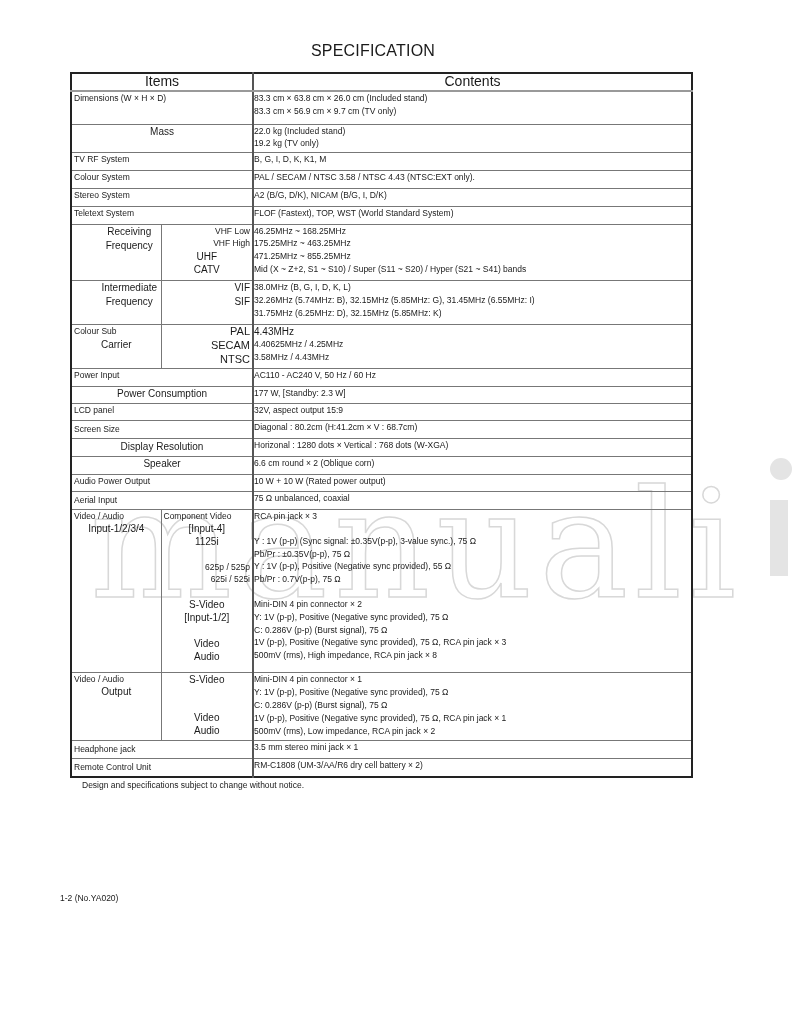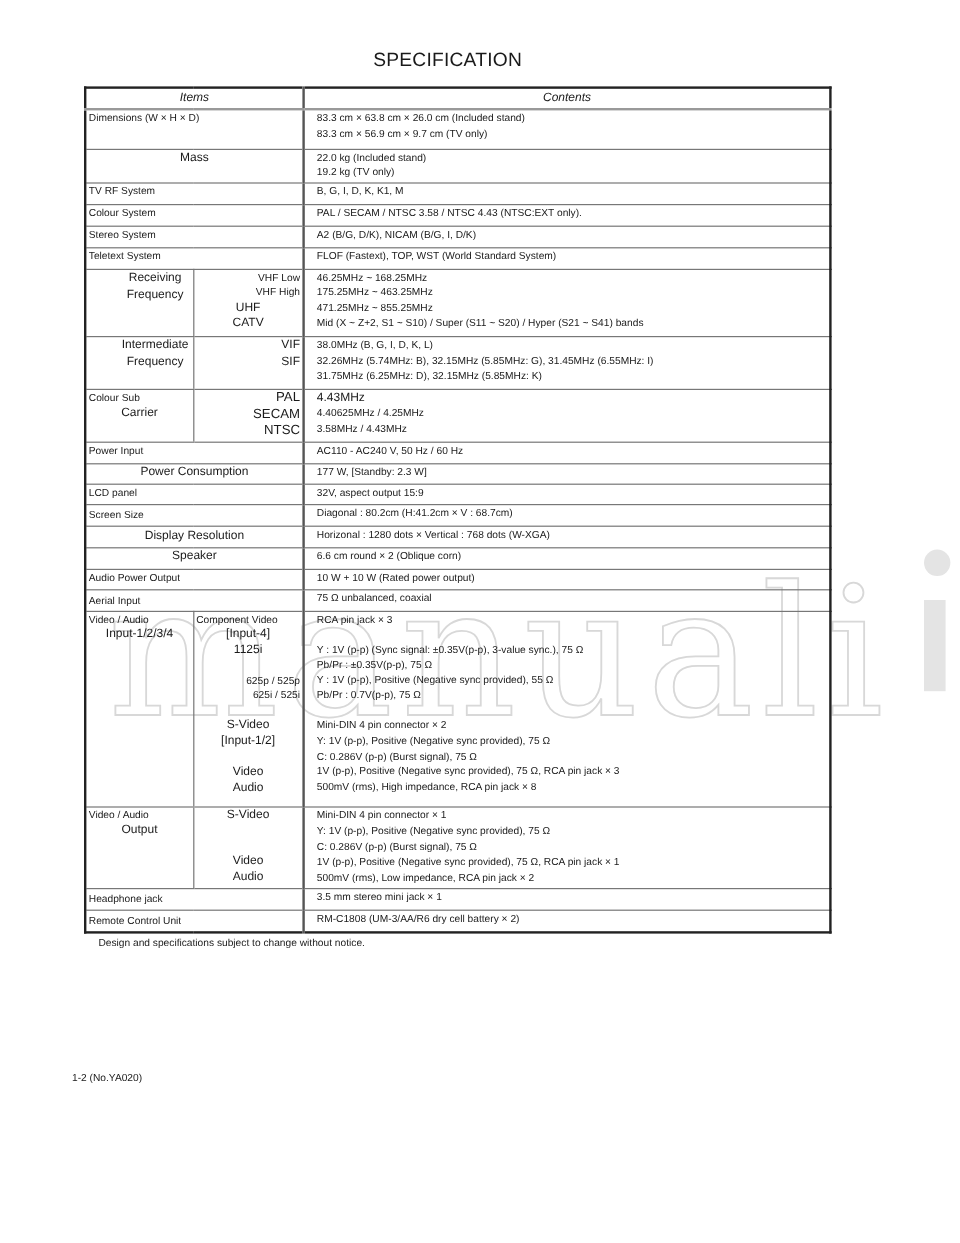--- a/index.html
+++ b/index.html
@@ -10,22 +10,22 @@
                letter-spacing:6px; white-space:nowrap; z-index:0; line-height:1; }
   .wm-dot { position:absolute; left:770px; top:458px; width:22px; height:22px; border-radius:50%;
             background:#e4e4e4; z-index:0; }
   .wm-bar { position:absolute; left:770px; top:500px; width:18px; height:76px; background:#e4e4e4; z-index:0; }
   h1 { position:absolute; top:42px; left:0; width:746px; text-align:center; margin:0;
        font-size:16px; font-weight:normal; letter-spacing:0.2px; z-index:1; }
   table { position:absolute; left:70px; top:72px; width:623px; border-collapse:collapse;
           border:2px solid #222; z-index:1; background:transparent; table-layout:fixed; }
   td, th { border:1px solid #777; padding:0 2px; vertical-align:top; font-size:8.5px;
            line-height:12.5px; font-weight:normal; }
-  th { font-size:10px; text-align:center; height:16px; border-bottom:2px solid #999; line-height:15px;font-style:italic; }
-  td.c { border-left:2px solid #555; padding-left:10px; }
+  th { font-size:14px; text-align:center; height:16px; border-bottom:2px solid #999; line-height:15px; }
+  td.c { border-left:2px solid #555; padding-left:0; }
   td.sub { text-align:right; padding-right:2px; border-left:1px solid #777; border-right:none; }
   td.item { border-right:none; }
   .big { font-size:10px; line-height:14px;text-align:center; }
   .lines div { min-height:12.5px; }
   .lines.big div { min-height:14px;margin-left:26px; }
   .foot { position:absolute; left:82px; top:780px; font-size:8.5px; z-index:1; }
   .page { position:absolute; left:60px; top:893px; font-size:8.5px; z-index:1; }
 </style>
 </head>
 <body>

